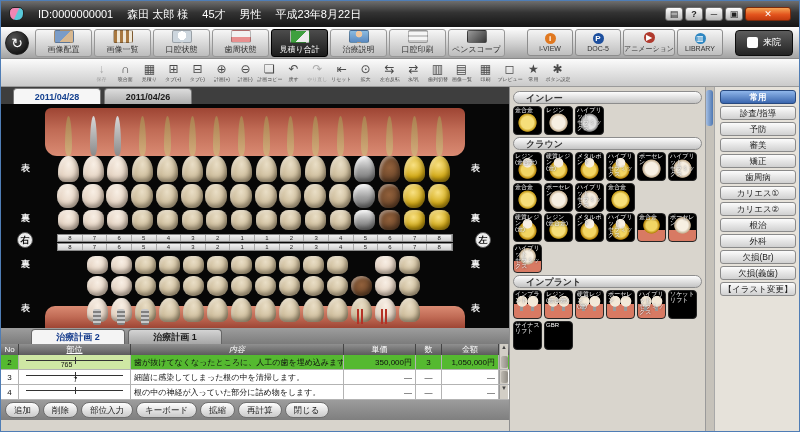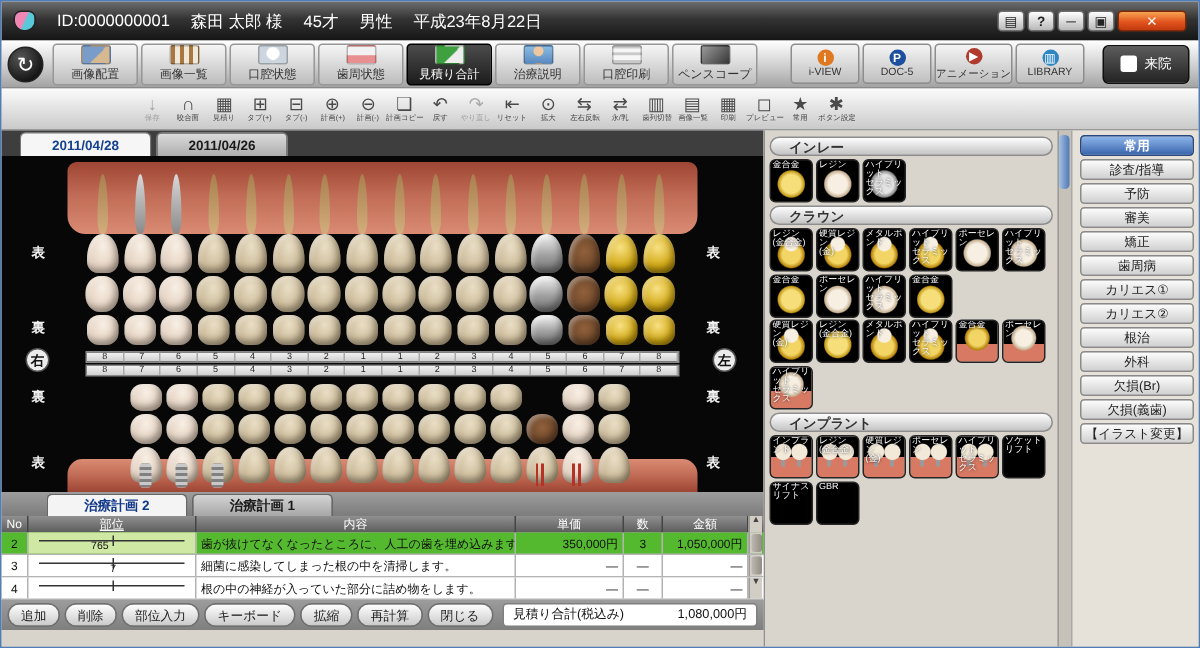--- a/index.html
+++ b/index.html
@@ -607,21 +607,21 @@
   </div>
 
 <div id="plan-tabs">
     <div class="ptab active">治療計画 2</div>
     <div class="ptab inactive">治療計画 1</div>
   </div>
 <div id="table">
     <div class="thead">
       <div class="th" style="width: 18px;">No</div>
       <div class="th" style="width: 112px; text-decoration: underline;">部位</div>
-      <div class="th" style="width: 213px;">内容</div>
+      <div class="th" style="width: 213px; font-style: italic;">内容</div>
       <div class="th" style="width: 72px;">単価</div>
       <div class="th" style="width: 26px;">数</div>
       <div class="th" style="width: 57px;">金額</div>
       <div class="tscroll">▲</div>
     </div>
     <div class="trow selected">
       <div class="td center" style="width: 18px;">2</div>
       <div class="td site" style="width: 112px;">
         <div class="site-box">
           <div class="site-line"></div>
@@ -674,18 +674,14 @@
 <div id="actions">
   <div id="action-buttons" style="display:flex;gap:3px;">
       <div class="abtn">追加</div>
       <div class="abtn">削除</div>
       <div class="abtn">部位入力</div>
       <div class="abtn">キーボード</div>
       <div class="abtn">拡縮</div>
       <div class="abtn">再計算</div>
       <div class="abtn">閉じる</div>
     </div>
-  <div id="total-box">
-    <span>見積り合計(税込み)</span>
-    <span>1,080,000円</span>
-  </div>
 </div>
 <div id="bottom-strip"></div>
 
 </body></html>

